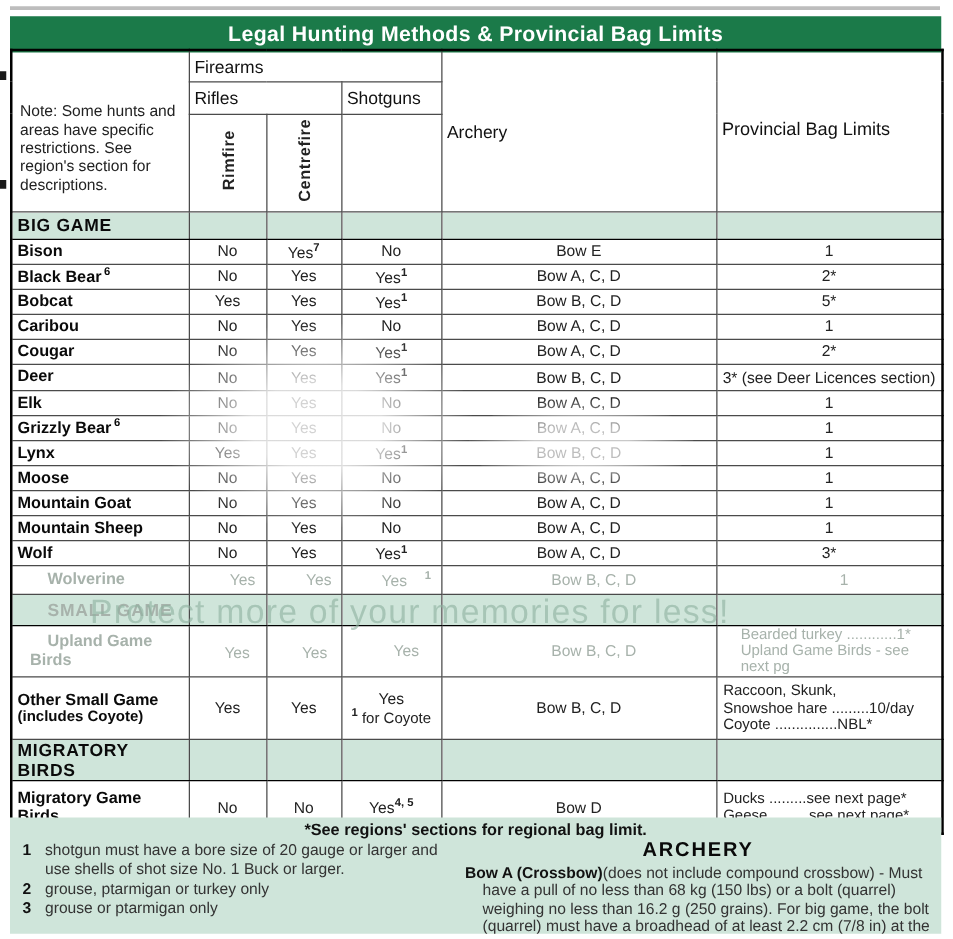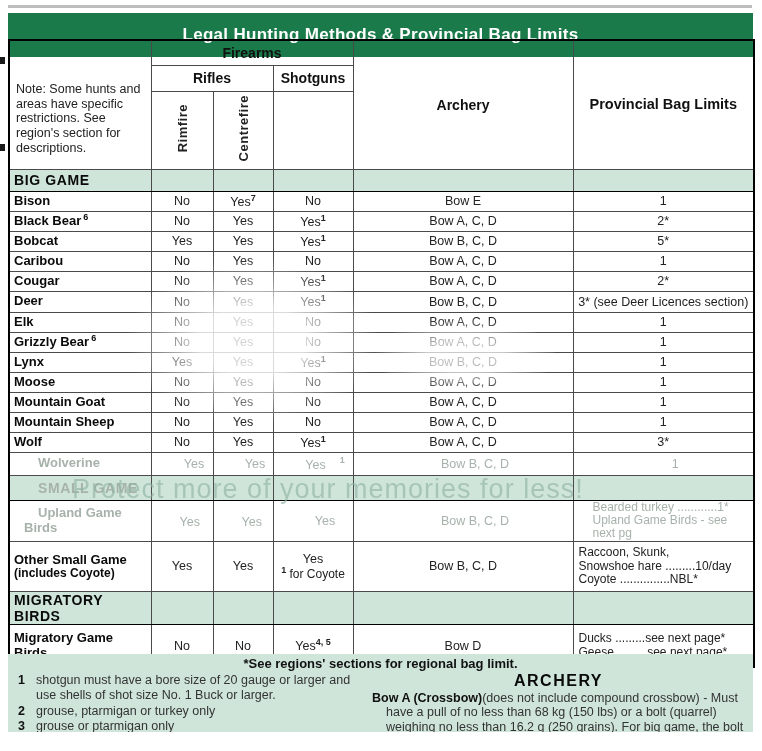--- a/index.html
+++ b/index.html
@@ -10,37 +10,37 @@
     -webkit-font-smoothing:antialiased;
   }
   .page{position:absolute;inset:0;}
 
   
   .top-strip{position:absolute;left:8px;top:5px;width:744px;height:3px;background:#9a9a9a;opacity:.65;}
   .scan-mark{position:absolute;left:0;width:5px;height:7px;background:#1a1a1a;}
 
   
   .title-bar{
-    position:absolute;left:8px;top:13px;width:745px;height:44px;
+    position:absolute;left:8px;top:13px;width:745px;height:29px;
     background:#1b7a49;display:flex;align-items:center;justify-content:center;
   }
   .title-bar h1{
     margin:0;color:#ffffff;font-size:17px;font-weight:700;letter-spacing:.3px;
   }
 
   
   table.grid{
     position:absolute;left:8px;top:39px;width:745px;
     border-collapse:collapse;table-layout:fixed;
     border:2px solid #000;
     font-size:12.5px;color:#222;
   }
   table.grid td{border:1px solid #4a4a4a;padding:0 4px;vertical-align:middle;overflow:hidden;}
   tr.h-a{height:25px;} tr.h-b{height:26px;} tr.h-c{height:78px;}
-  td.hd{font-weight:700;text-align:center;font-size:14px;color:#111;border:1px solid #000;}
+  td.hd{font-weight:400;text-align:left;font-size:14px;color:#111;border:1px solid #000;}
   td.note-cell{border:1px solid #000;}
   .note-cell div{
     font-size:12.5px;line-height:1.18;color:#222;padding:34px 2px 6px 2px;font-weight:400;
   }
   td.vert-cell{text-align:center;border:1px solid #000;}
   .vert{
     writing-mode:vertical-rl;transform:rotate(180deg);
     font-weight:700;font-size:13px;letter-spacing:.5px;white-space:nowrap;display:inline-block;
   }
   td.bag-hd{font-size:14.5px;line-height:1.1;padding:0 18px;}
@@ -53,21 +53,21 @@
   td.m sup{font-size:9px;font-weight:700;}
   td.m div{line-height:1.05;font-size:12px;}
   td.bag{text-align:center;font-size:12.5px;line-height:1.12;}
   td.bag.left{text-align:left;font-size:12px;padding-left:5px;}
   tr.section td{background:#cfe5da;border-top:1px solid #000;border-bottom:1px solid #000;}
   tr.section span{font-weight:700;font-size:14px;letter-spacing:.6px;color:#0a0a0a;}
   tr.faded td, tr.faded span, tr.faded sup, tr.faded div{color:#a7b2ab;padding-left:14px;}
 
   
   .bottom{
-    position:absolute;left:8px;top:654px;width:745px;height:78px;
+    position:absolute;left:8px;top:654px;width:745px;height:93px;
     background:#cfe5da;overflow:hidden;
   }
   .regional-note{
     text-align:center;font-weight:700;font-size:13px;color:#111;padding-top:2px;
   }
   .cols{display:flex;margin-top:1px;}
   .notes-col{width:342px;padding-left:10px;}
   .notes-heading{text-align:center;font-weight:700;font-size:16px;letter-spacing:1.5px;color:#0a0a0a;}
   .note-item{display:flex;font-size:12.5px;color:#333;line-height:1.18;margin-top:1px;}
   .note-item .n{font-weight:700;width:18px;flex:none;text-align:left;color:#111;}

